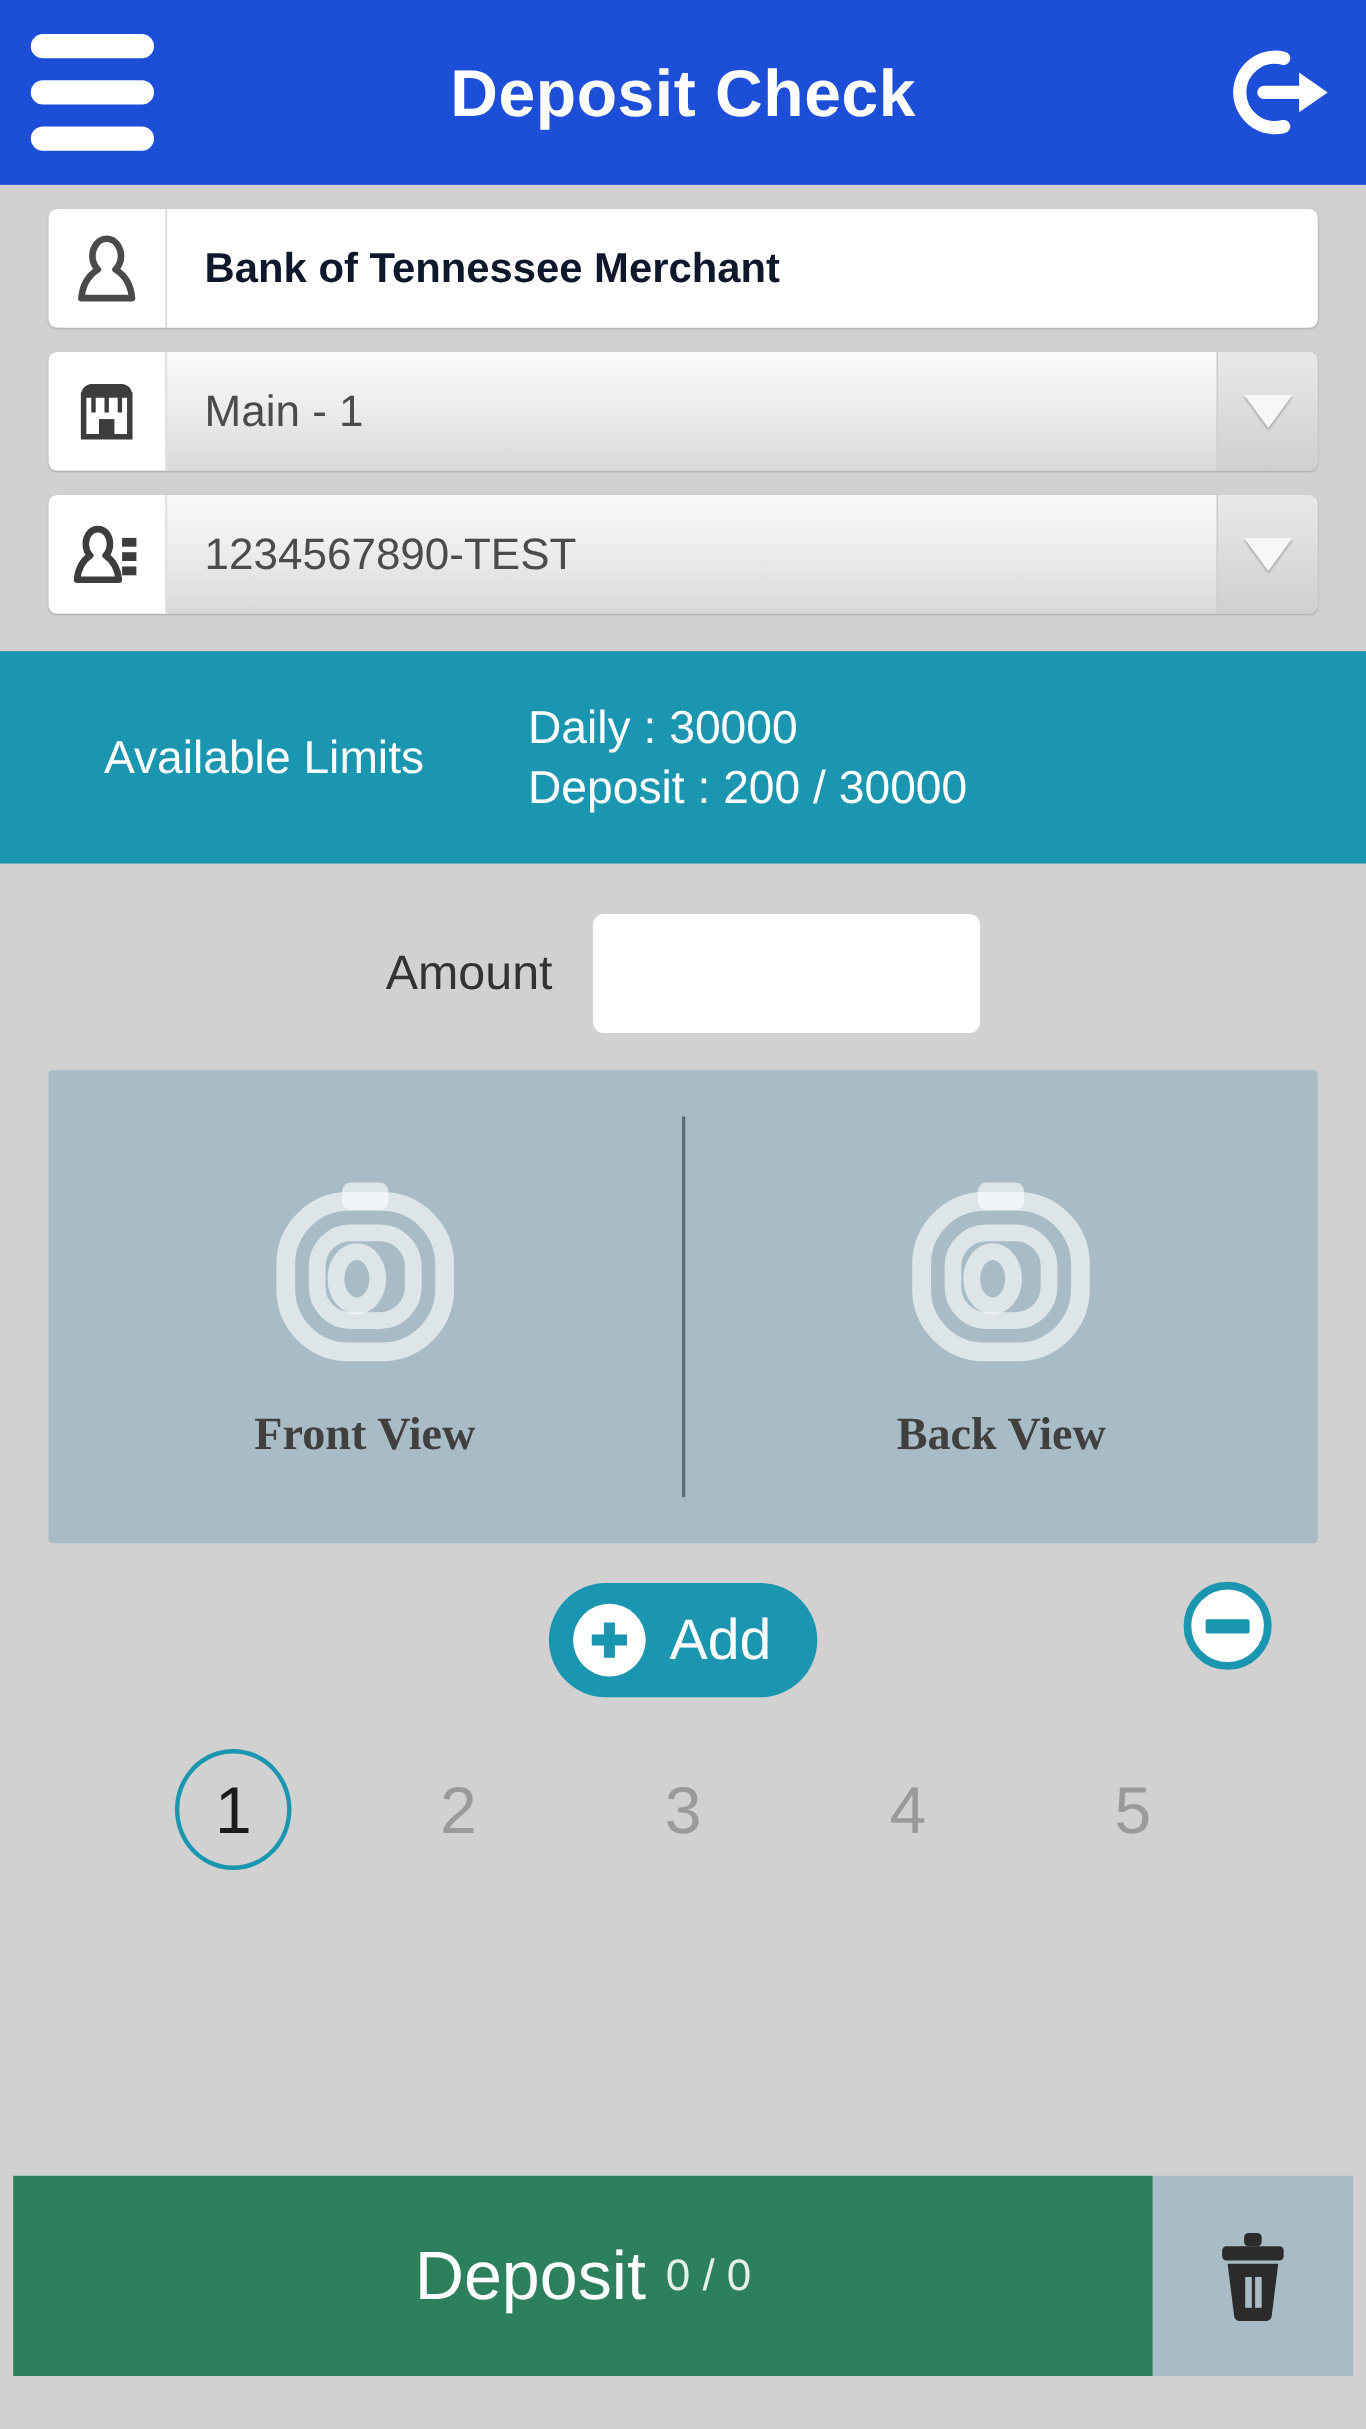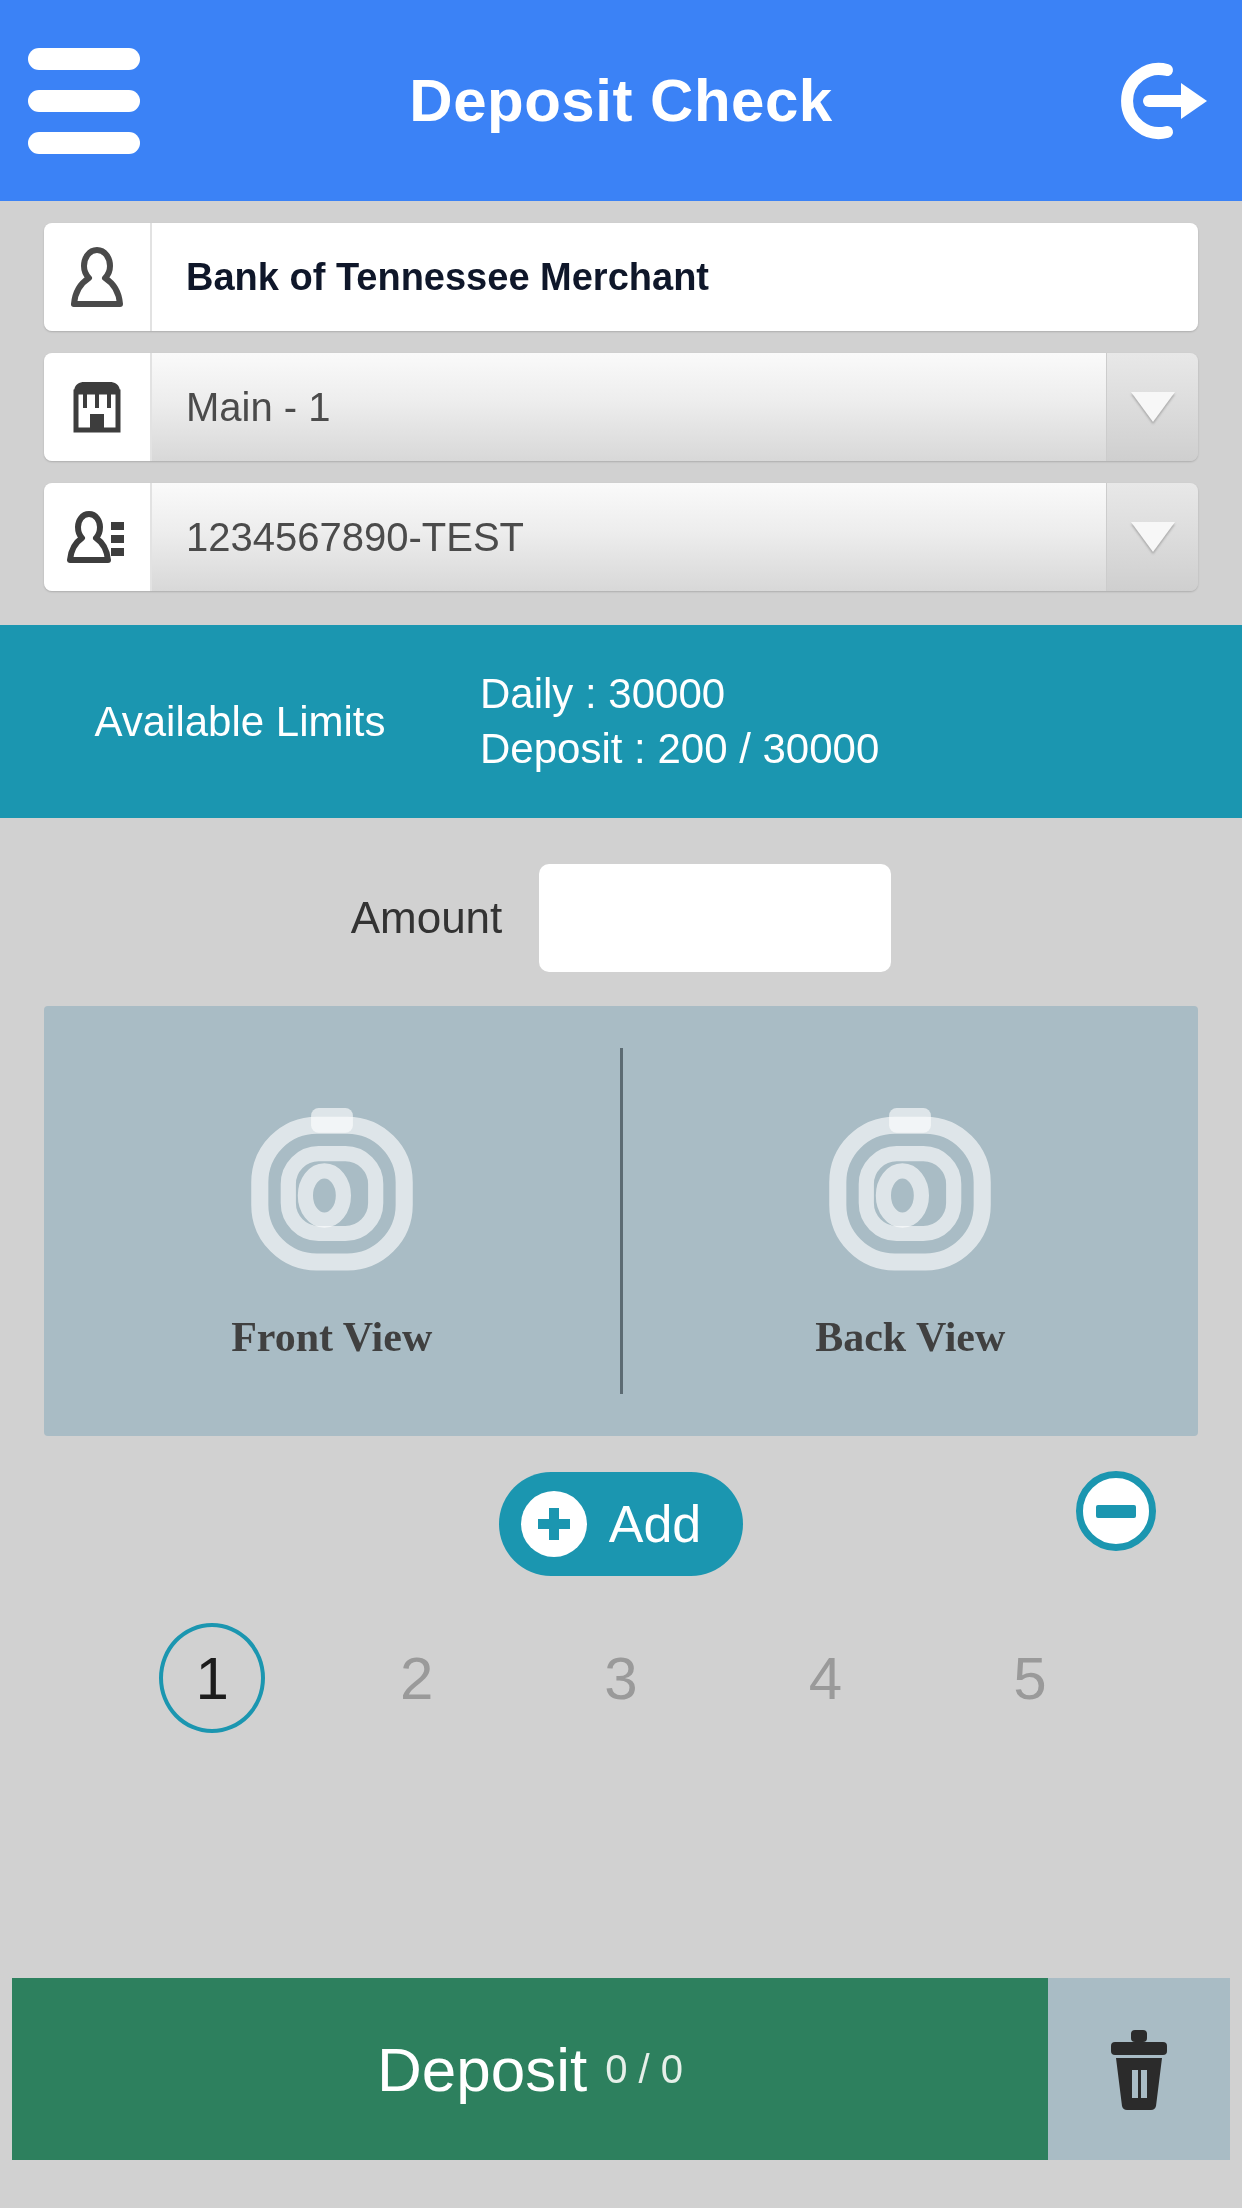--- a/index.html
+++ b/index.html
@@ -6,21 +6,21 @@
   html, body {
     width: 1242px; height: 2208px;
     background: #d1d1d1;
     font-family: "Liberation Sans", sans-serif;
     overflow: hidden;
   }
   #app { position: relative; width: 1242px; height: 2208px; background: #d1d1d1; display: flex; flex-direction: column; }
 
   
   .header {
-    height: 201px; background: #3b82f6;
+    height: 168px; background: #1d4ed8;
     display: flex; align-items: center; justify-content: space-between;
     padding: 0 28px; flex: 0 0 auto; position: relative; gap: 41px;
   }
   .hamburger { width: 112px; height: 112px; display: flex; flex-direction: column; justify-content: center; gap: 20px; cursor: pointer; }
   .hamburger span { display: block; height: 22px; background: #ffffff; border-radius: 11px; width: 100%; }
   .header-title {
     position: absolute; left: 0; right: 0; text-align: center;
     color: #ffffff; font-size: 60px; font-weight: bold; letter-spacing: .5px;
     pointer-events: none;
   }

